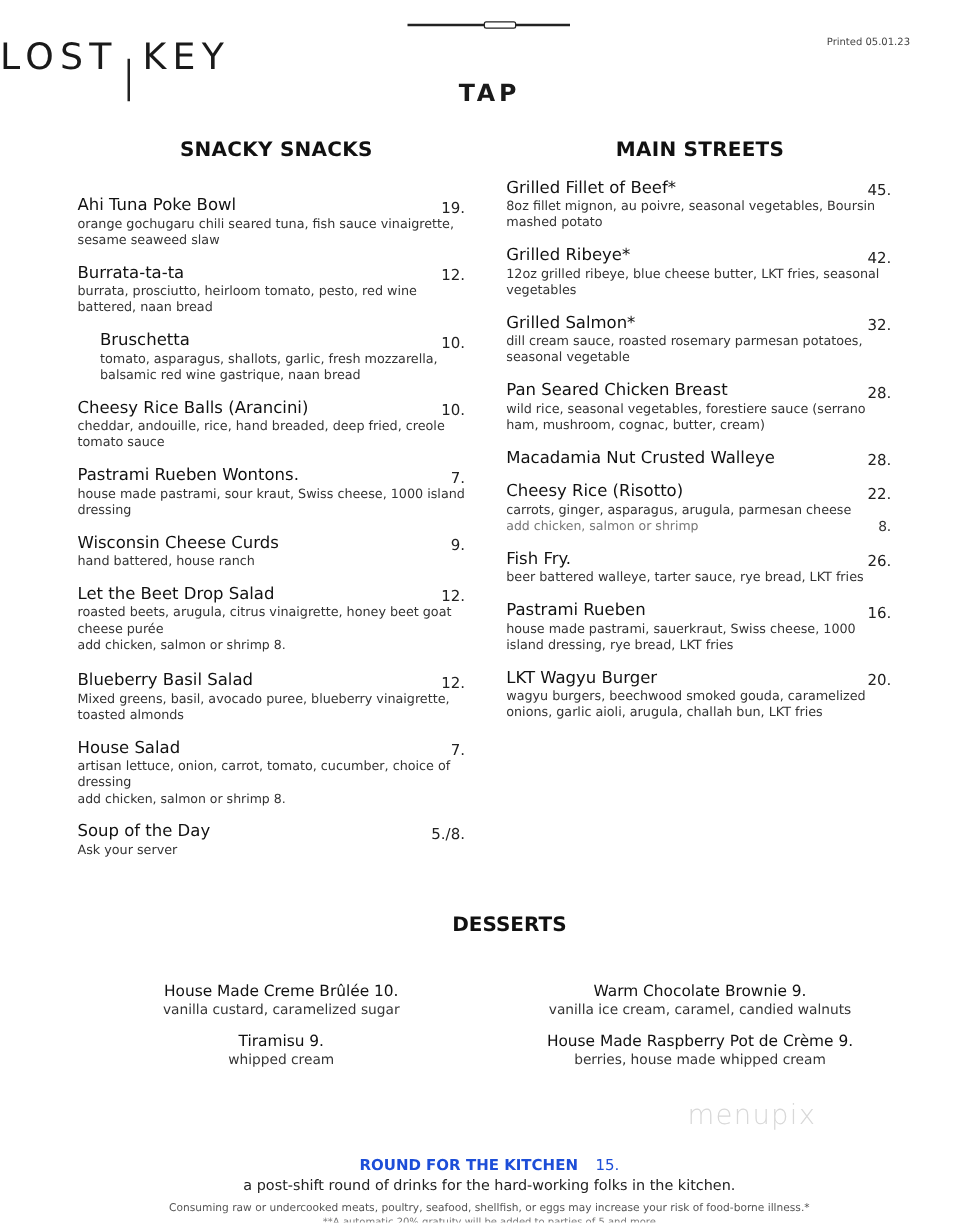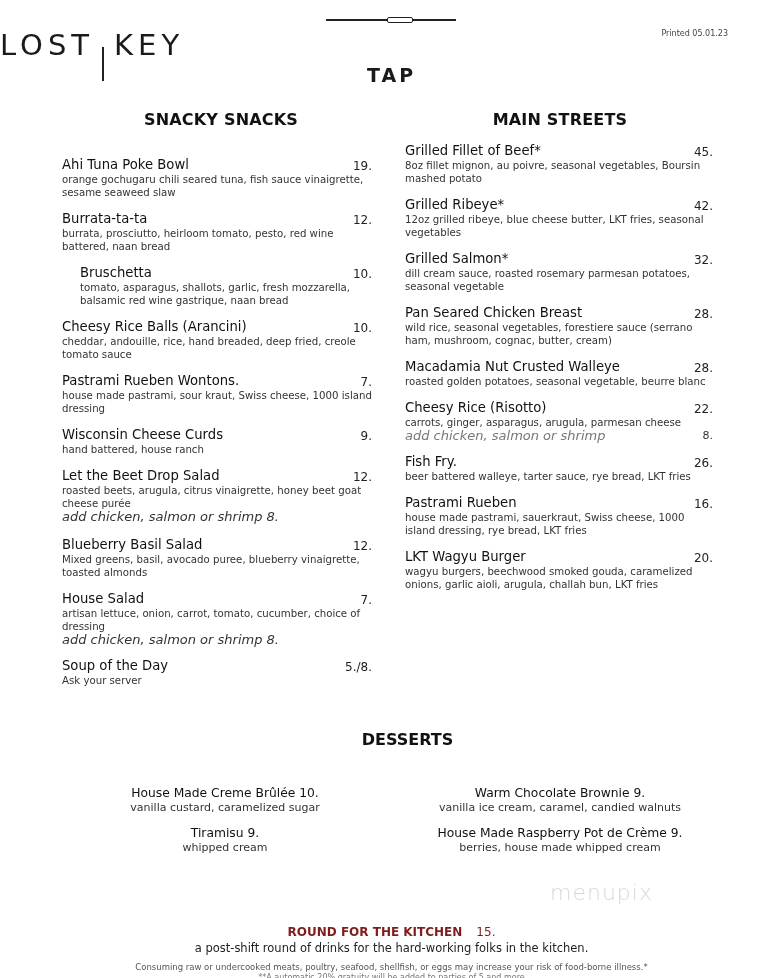--- a/index.html
+++ b/index.html
@@ -18,37 +18,37 @@
   .col { position: absolute; top: 110px; width: 318px; }
   .col.left { left: 62px; }
   .col.right { left: 405px; width: 310px; }
   .sec-title { text-align: center; font-size: 16px; font-weight: bold; letter-spacing: 0.2px; margin-bottom: 14px; color: #111; }
   .item { position: relative; margin-bottom: 12px; }
   .item-head { display: flex; justify-content: space-between; align-items: baseline; }
   .item-name { font-size: 13.2px; color: #111; }
   .item-price { font-size: 12px; color: #222; position: absolute; right: 8px; top: 2px; }
   .col.right .item-price { right: 2px; }
   .item-desc { font-size: 10.2px; line-height: 13px; color: #333; margin-top: 1px; }
-  .item-addon { font-size: 13px; font-style: italic; color: #333; line-height: 13px; }
+  .item-addon { font-size: 10px; color: #333; line-height: 13px; }
   .addon-row { position: relative; }
   .addon-row .addon-price { position: absolute; right: 2px; top: 0; font-size: 11px; color: #333; }
   .addon-row .item-addon { color: #777; }
 
   .desserts-title { position: absolute; top: 730px; left: 16px; width: 783px; text-align: center; font-size: 16px; font-weight: bold; color: #111; }
   .dessert-col { position: absolute; top: 785px; width: 320px; text-align: center; }
   .dessert-col.left { left: 65px; }
   .dessert-col.right { left: 400px; }
   .dessert { margin-bottom: 10px; }
   .dessert-name { font-size: 12.3px; color: #111; line-height: 16px; }
   .dessert-desc { font-size: 11px; color: #333; line-height: 14px; }
 
   .watermark { position: absolute; top: 880px; left: 550px; font-size: 22px; color: #d8d8d8; letter-spacing: 1px; font-weight: 300; }
 
   .round { position: absolute; top: 925px; left: 0; width: 783px; text-align: center; }
-  .round-title { font-size: 12px; font-weight: bold; color: #7f1d1d; }
+  .round-title { font-size: 12px; font-weight: bold; color: #1d4ed8; }
   .round-title .rp { margin-left: 14px; font-weight: normal; }
   .round-desc { font-size: 11.5px; color: #222; margin-top: 2px; }
   .disclaimer { position: absolute; top: 962px; left: 0; width: 783px; text-align: center; font-size: 8.5px; color: #555; }
   .disclaimer2 { position: absolute; top: 973px; left: 0; width: 783px; text-align: center; font-size: 8px; color: #777; }
 </style>
 </head>
 <body>
 
 <div class="header">
   <div class="logo-bar"></div>
@@ -165,21 +165,20 @@
           <span class="item-name">Pan Seared Chicken Breast</span>
           <span class="item-price">28.</span>
         </div>
         <div class="item-desc">wild rice, seasonal vegetables, forestiere sauce (serrano ham, mushroom, cognac, butter, cream)</div>
       </div>
       <div class="item" style="margin-bottom: 12px;">
         <div class="item-head">
           <span class="item-name">Macadamia Nut Crusted Walleye</span>
           <span class="item-price">28.</span>
         </div>
-        <div class="item-desc">roasted golden potatoes, seasonal vegetable, beurre blanc</div>
       </div>
       <div class="item" style="margin-bottom: 12px;">
         <div class="item-head">
           <span class="item-name">Cheesy Rice (Risotto)</span>
           <span class="item-price">22.</span>
         </div>
         <div class="item-desc">carrots, ginger, asparagus, arugula, parmesan cheese</div>
         <div class="addon-row">
           <div class="item-addon">add chicken, salmon or shrimp</div>
           <span class="addon-price">8.</span>

